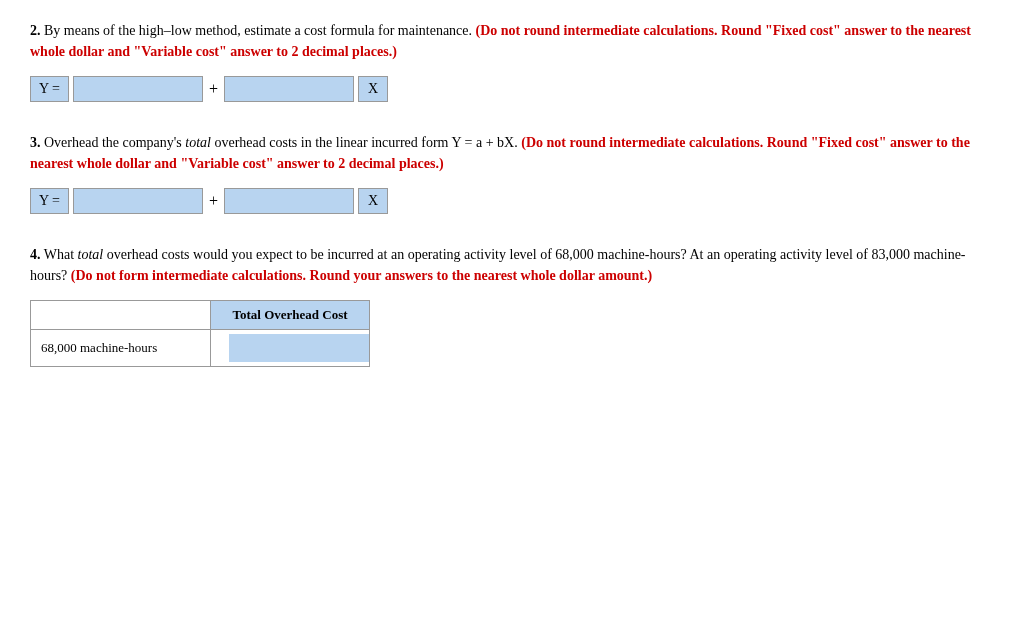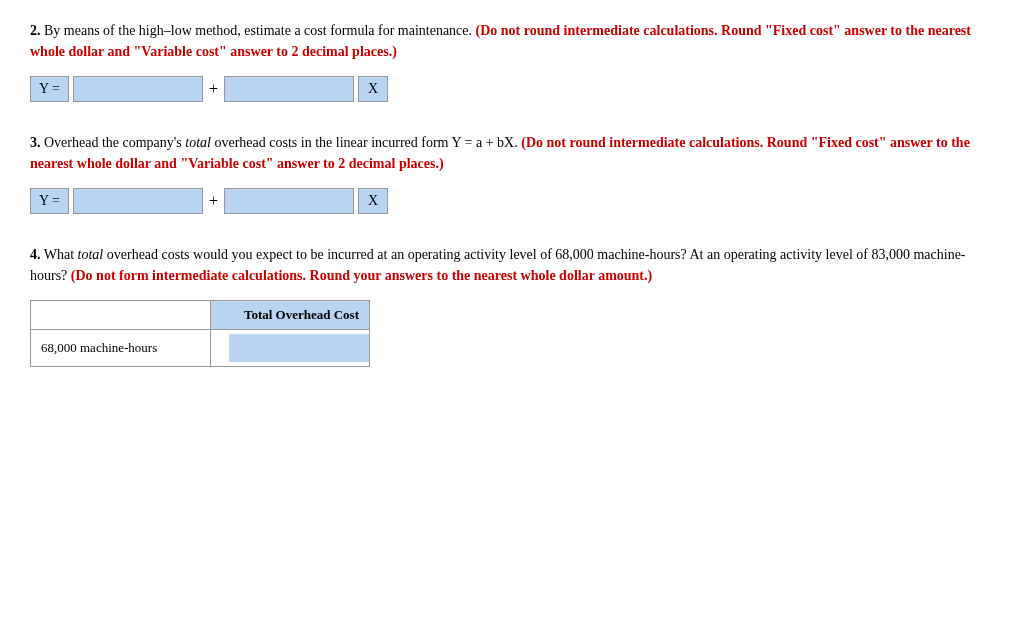--- a/index.html
+++ b/index.html
@@ -86,21 +86,20 @@
     .overhead-table {
       border-collapse: collapse;
       margin-top: 12px;
       min-width: 340px;
     }
 
     .overhead-table th {
       background-color: #b8d4f0;
       border: 1px solid #999;
       padding: 6px 10px;
-      text-align: right;
       font-weight: bold;
       font-size: 13px;
     }
 
     .overhead-table td {
       border: 1px solid #999;
       padding: 10px 10px;
       font-size: 13px;
     }
 

